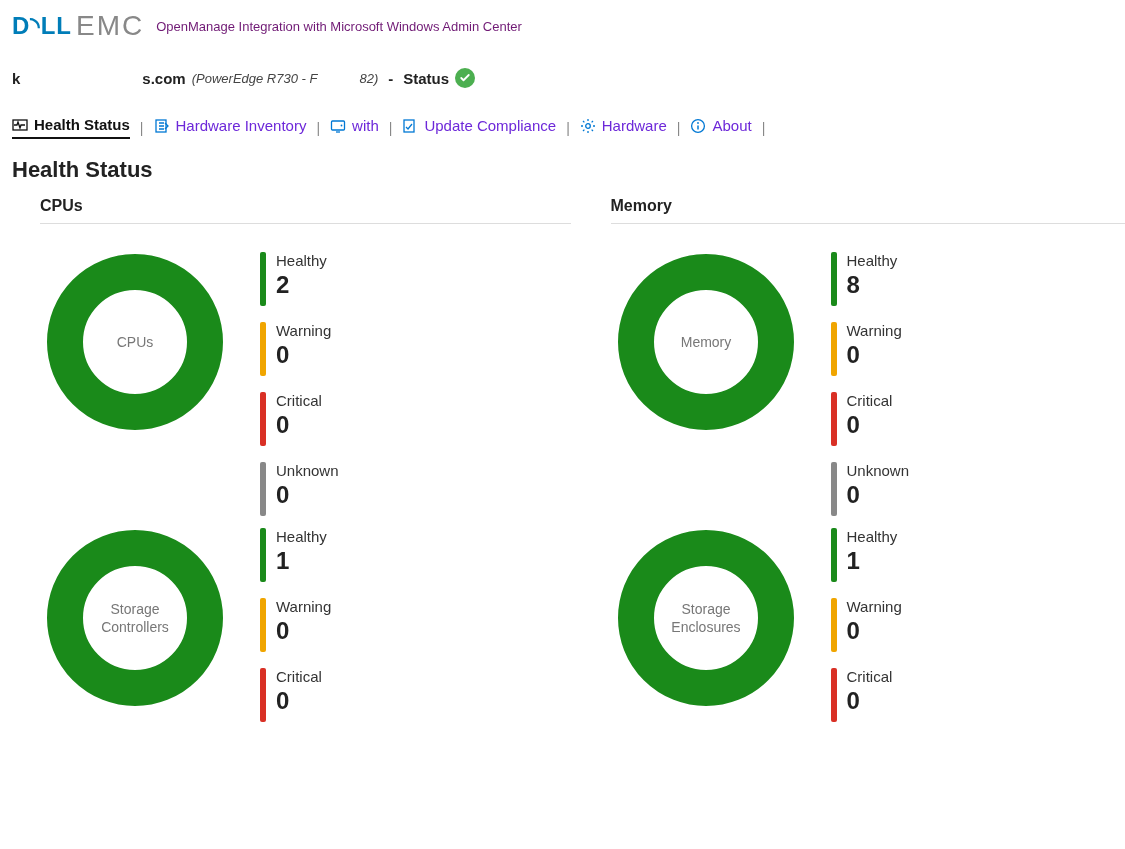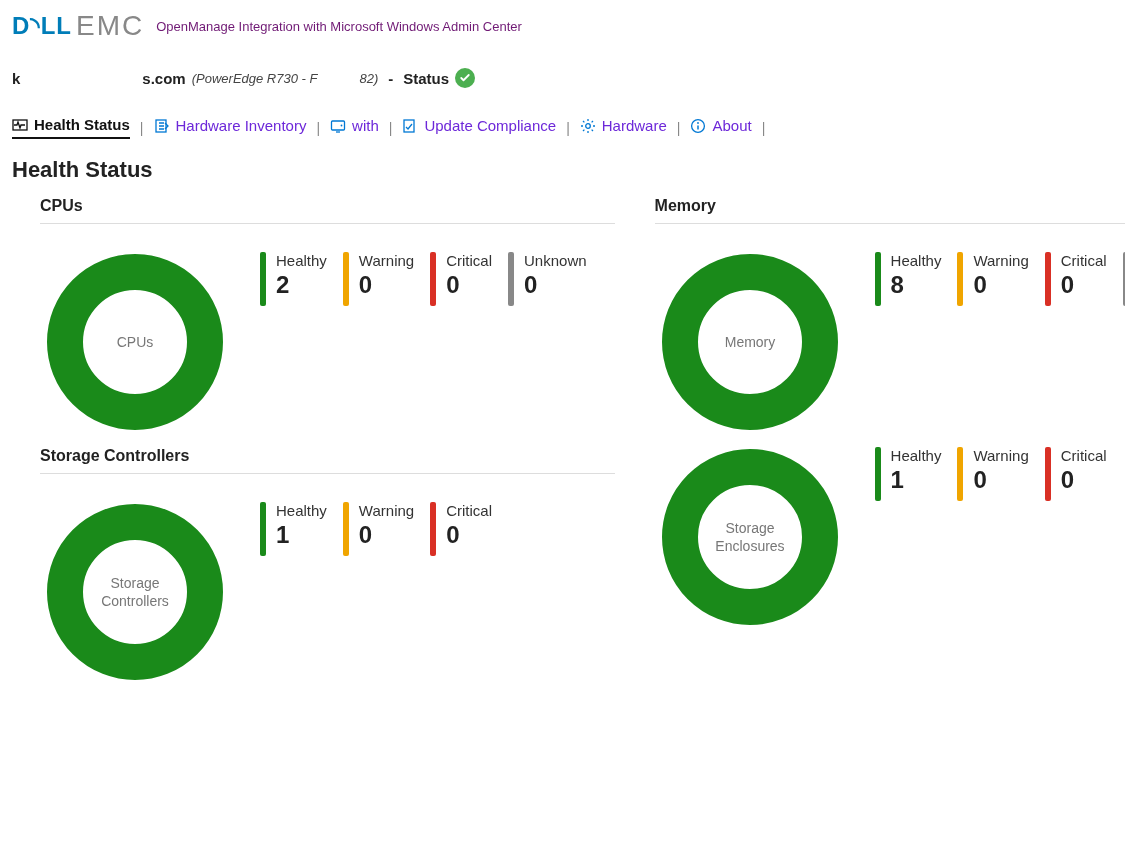--- a/index.html
+++ b/index.html
@@ -104,21 +104,21 @@
     width: 190px;
     text-align: center;
   }
   .donut { width: 180px; height: 180px; }
   .donut-text {
     fill: #777;
     font-size: 14px;
   }
   .stats {
     display: flex;
-    flex-direction: row;
+    flex-direction: column;
     gap: 16px;
   }
   .stat {
     display: flex;
     gap: 10px;
   }
   .stat-bar {
     width: 6px;
     height: 54px;
     border-radius: 2px;
@@ -303,21 +303,20 @@
     <div class="stat-bar bar-unknown"></div>
     <div>
       <div class="stat-label">Unknown</div>
       <div class="stat-value">0</div>
     </div>
   </div>
         </div>
     </div>
     </div>
     <div class="card">
-    <div class="card-title">Storage Controllers</div>
     <div class="card-body">
       <div class="donut-wrap"><svg class="donut" viewBox="0 0 180 180">
     <circle cx="90" cy="90" r="70" fill="none" stroke="#1a8a1a" stroke-width="36"></circle>
     <text class="donut-text" x="90" y="86" text-anchor="middle">Storage</text>
                <text class="donut-text" x="90" y="104" text-anchor="middle">Controllers</text>
   </svg></div>
       <div class="stats">
           <div class="stat">
     <div class="stat-bar bar-healthy"></div>
     <div>

